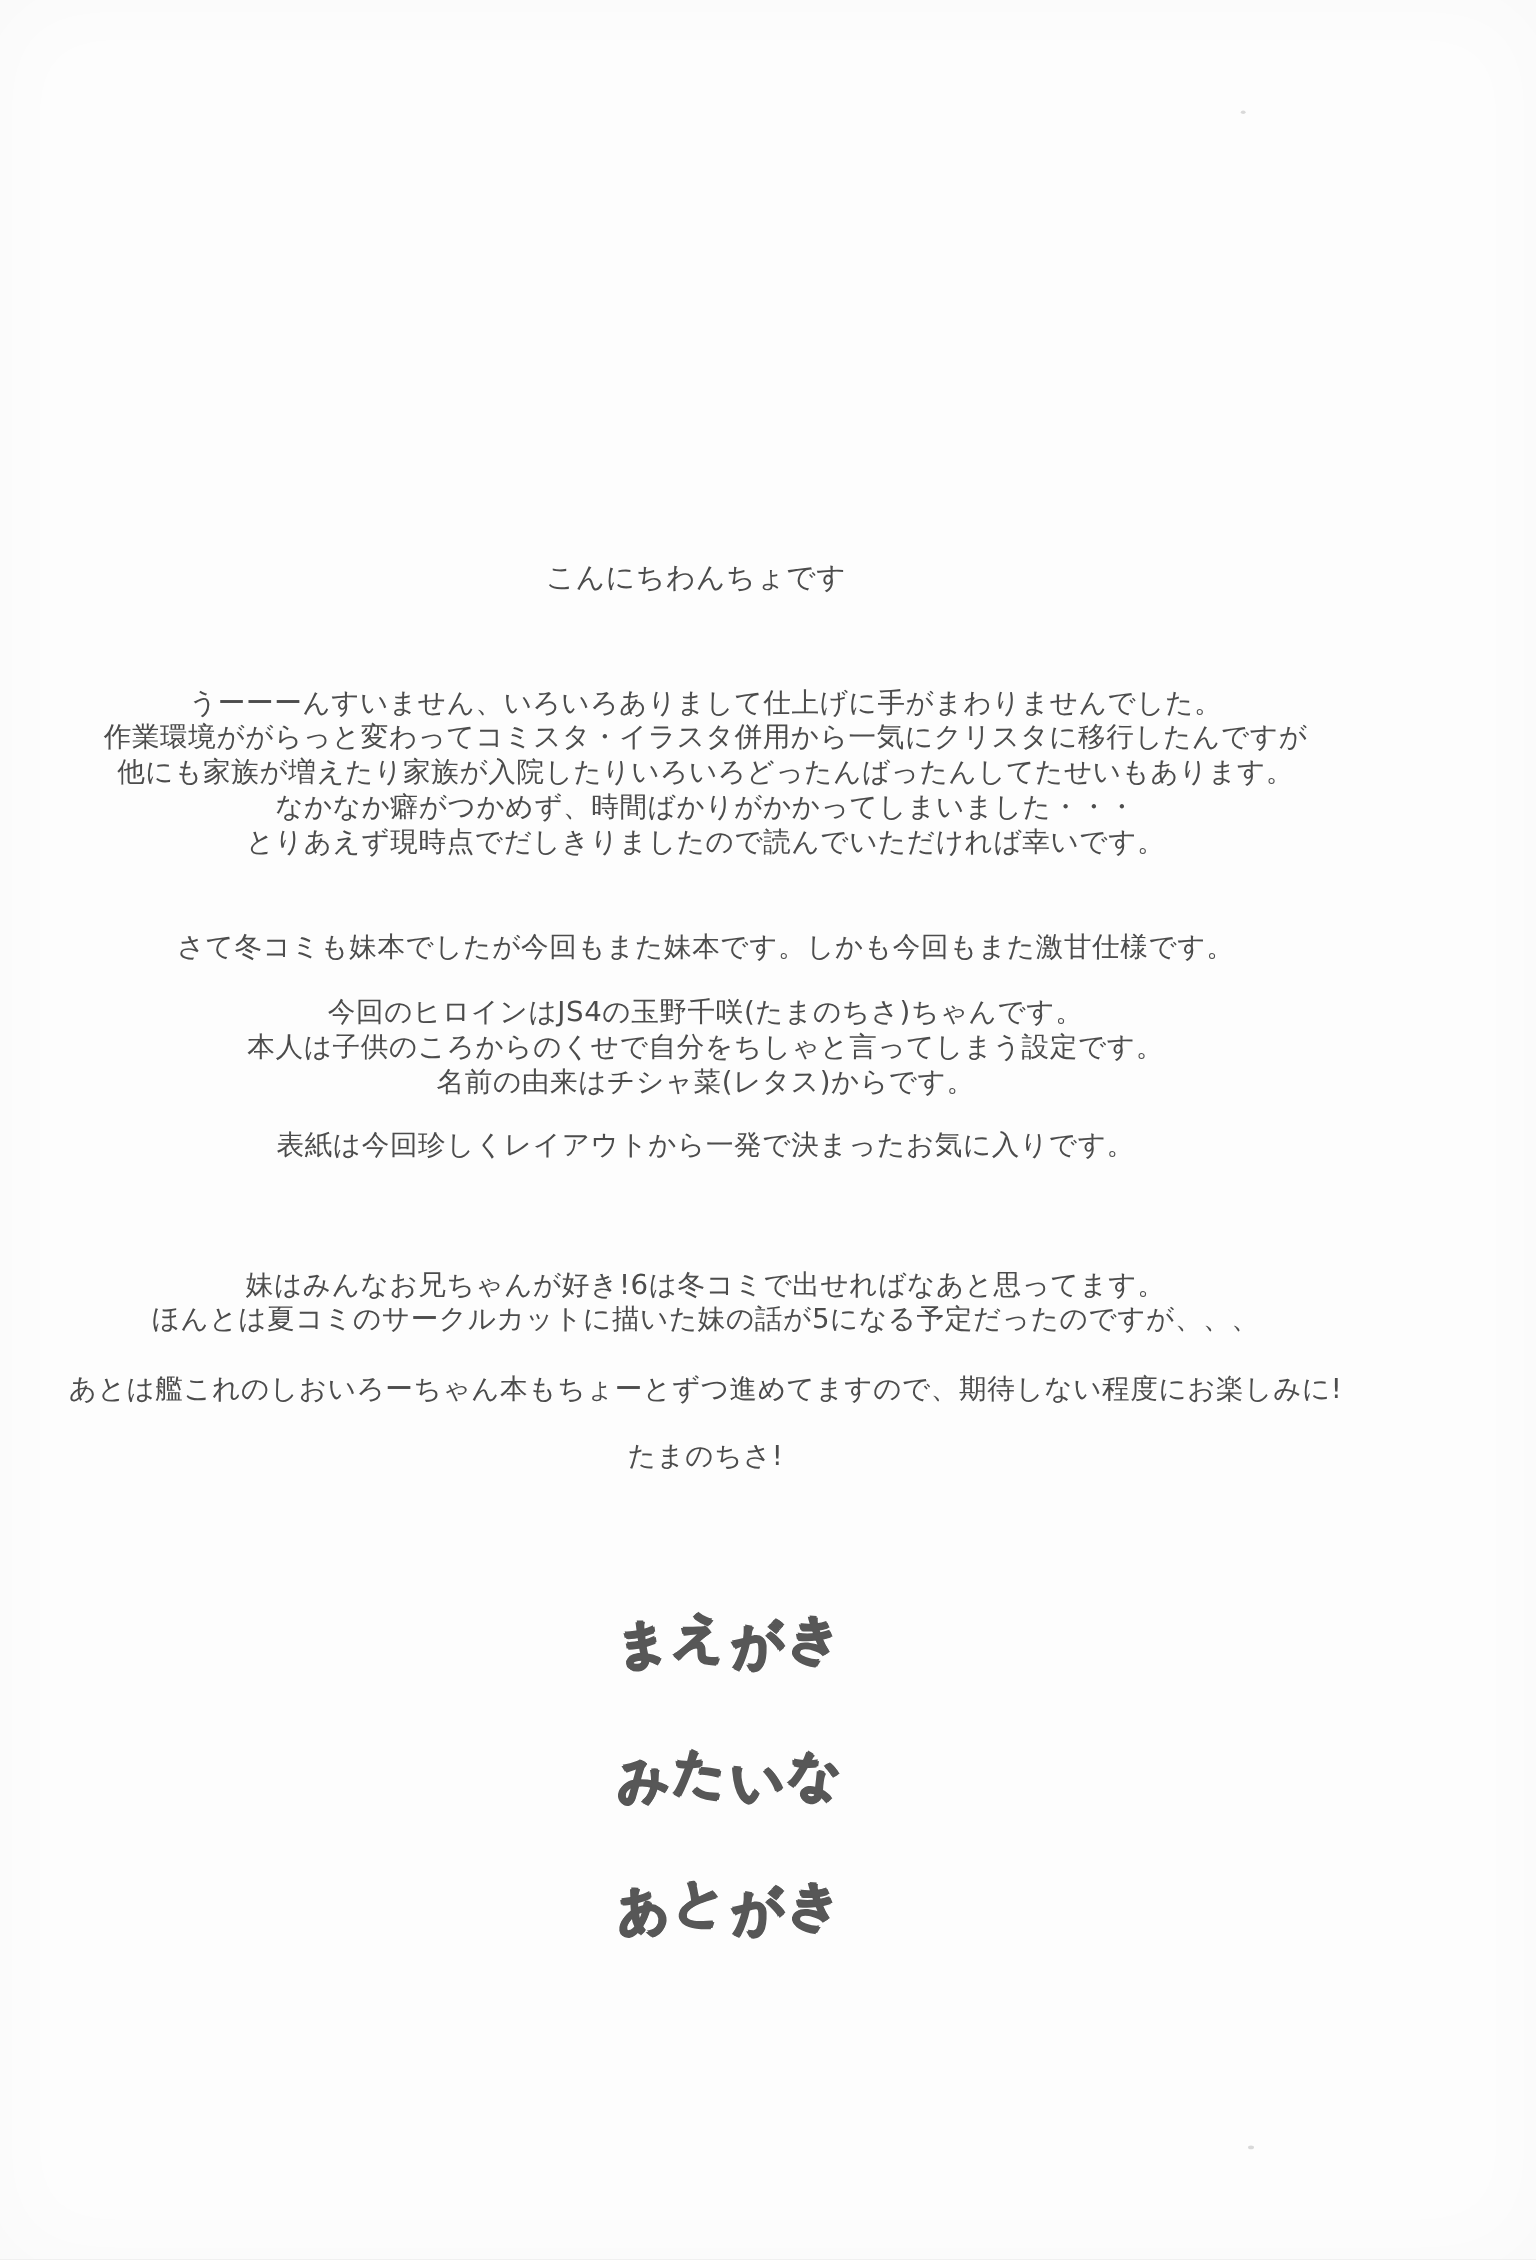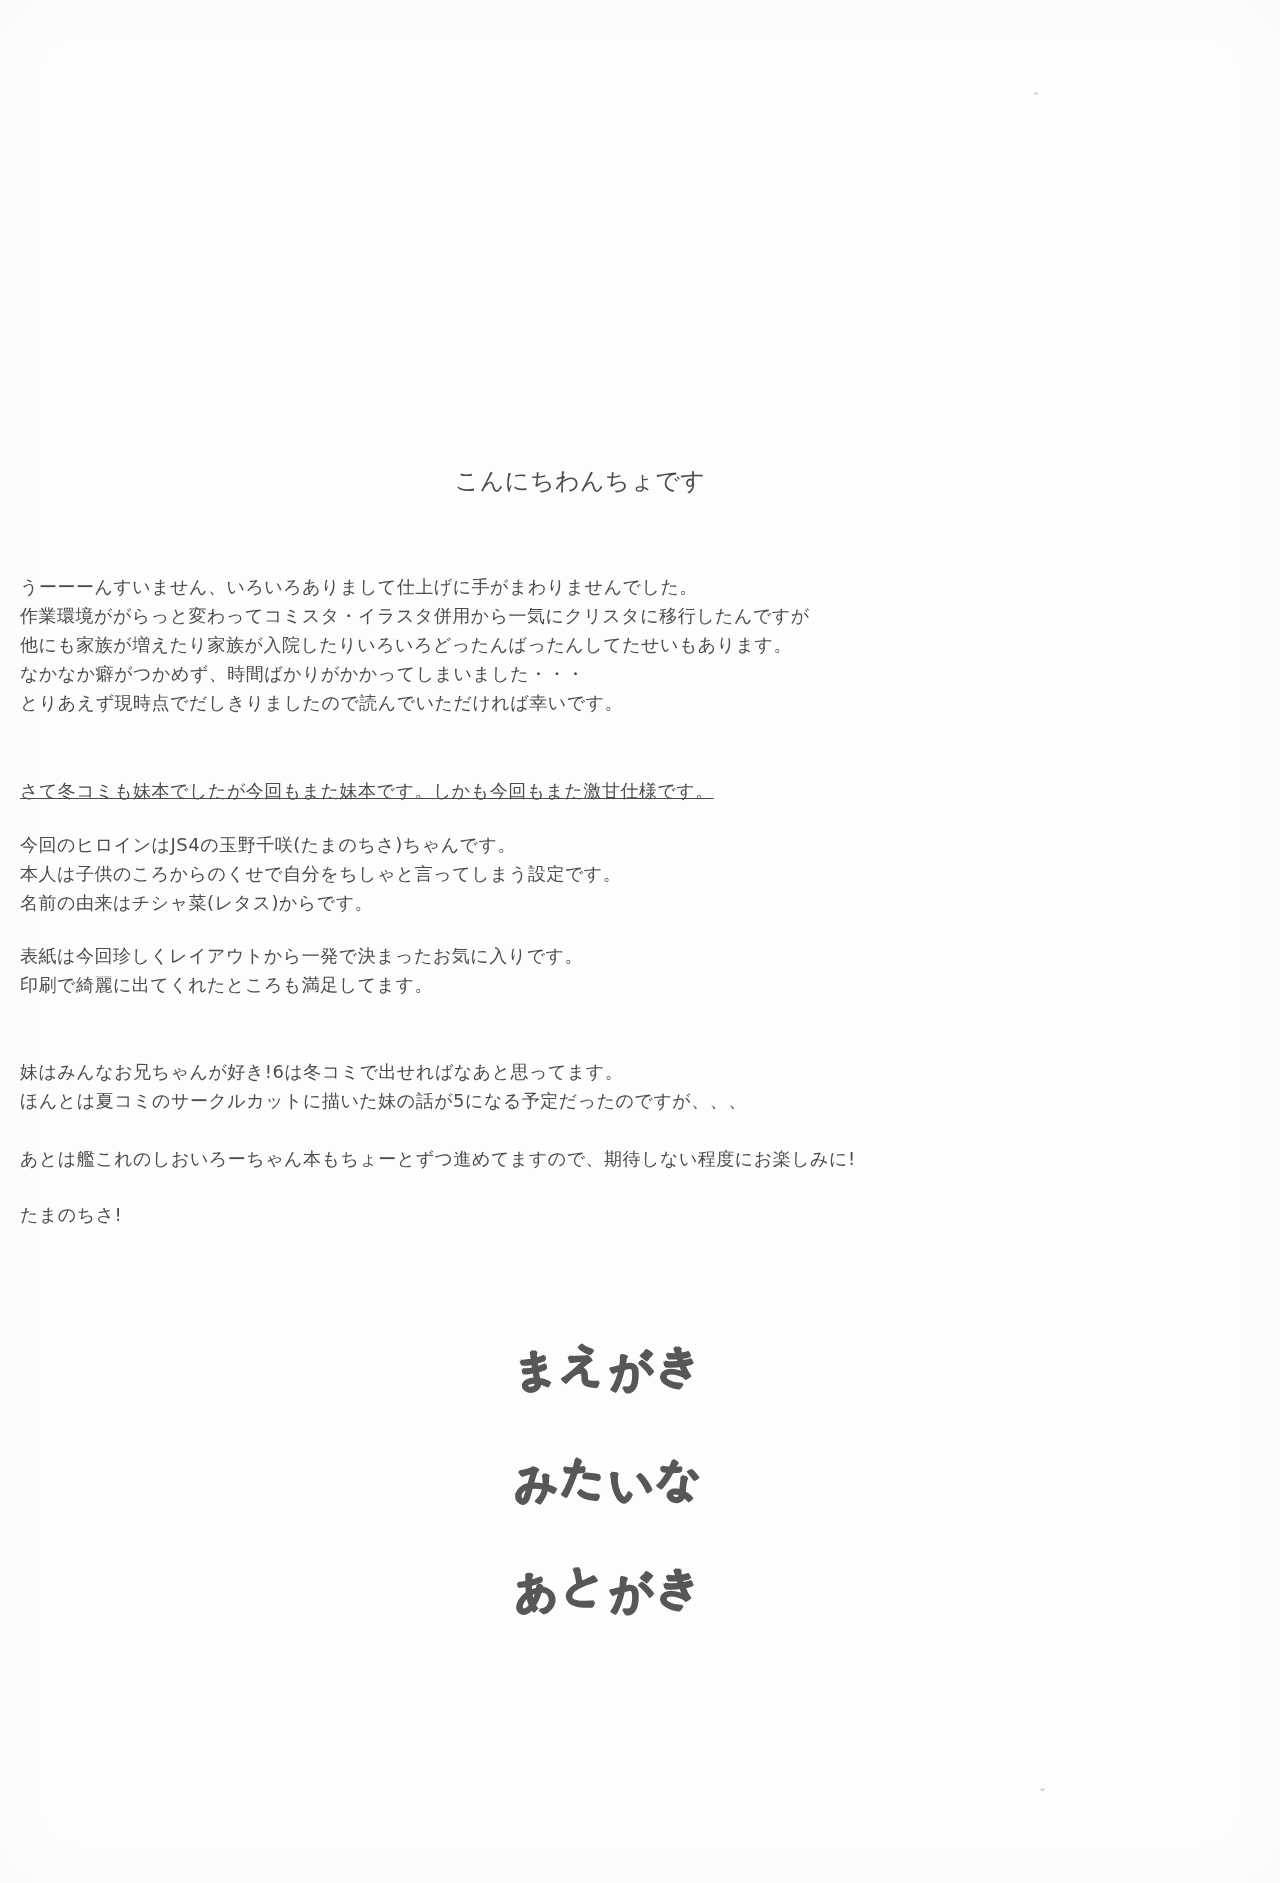--- a/index.html
+++ b/index.html
@@ -14,22 +14,23 @@
   }
   .line {
     position:absolute; left:2px; width:1156px;
     text-align:center;
     font-size:24px;
     color:var(--body,#4c4c4c);
     letter-spacing:0.5px;
     white-space:nowrap;
   }
   .para {
-    position:absolute; left:20px; width:1156px;
-    font-size:18px;
+    position:absolute; left:10px; width:1156px;
+    text-align:center;
+    font-size:23px;
     line-height:29px;
     color:var(--body,#4c4c4c);
     letter-spacing:0.5px;
   }
   .para .tline { white-space:nowrap; }
   .stylized {
     position:absolute; left:2px; width:1210px;
     text-align:center;
     font-size:43px;
     font-weight:bold;
@@ -56,33 +57,32 @@
   <div class="line" style="top:465px;">こんにちわんちょです</div>
 
   <div class="para" style="top:572px;">
       <div class="tline">うーーーんすいません、いろいろありまして仕上げに手がまわりませんでした。</div>
       <div class="tline">作業環境ががらっと変わってコミスタ・イラスタ併用から一気にクリスタに移行したんですが</div>
       <div class="tline">他にも家族が増えたり家族が入院したりいろいろどったんばったんしてたせいもあります。</div>
       <div class="tline">なかなか癖がつかめず、時間ばかりがかかってしまいました・・・</div>
       <div class="tline">とりあえず現時点でだしきりましたので読んでいただければ幸いです。</div>
     </div>
 
-  <div class="para" style="top:776px;text-decoration:underline;">
+  <div class="para" style="top:776px;">
       <div class="tline">さて冬コミも妹本でしたが今回もまた妹本です。しかも今回もまた激甘仕様です。</div>
     </div>
 
   <div class="para" style="top:830px;">
       <div class="tline">今回のヒロインはJS4の玉野千咲(たまのちさ)ちゃんです。</div>
       <div class="tline">本人は子供のころからのくせで自分をちしゃと言ってしまう設定です。</div>
       <div class="tline">名前の由来はチシャ菜(レタス)からです。</div>
     </div>
 
   <div class="para" style="top:941px;">
       <div class="tline">表紙は今回珍しくレイアウトから一発で決まったお気に入りです。</div>
-      <div class="tline">印刷で綺麗に出てくれたところも満足してます。</div>
     </div>
 
   <div class="para" style="top:1057px;">
       <div class="tline">妹はみんなお兄ちゃんが好き!6は冬コミで出せればなあと思ってます。</div>
       <div class="tline">ほんとは夏コミのサークルカットに描いた妹の話が5になる予定だったのですが、、、</div>
     </div>
 
   <div class="para" style="top:1144px;">
       <div class="tline">あとは艦これのしおいろーちゃん本もちょーとずつ進めてますので、期待しない程度にお楽しみに!</div>
     </div>

